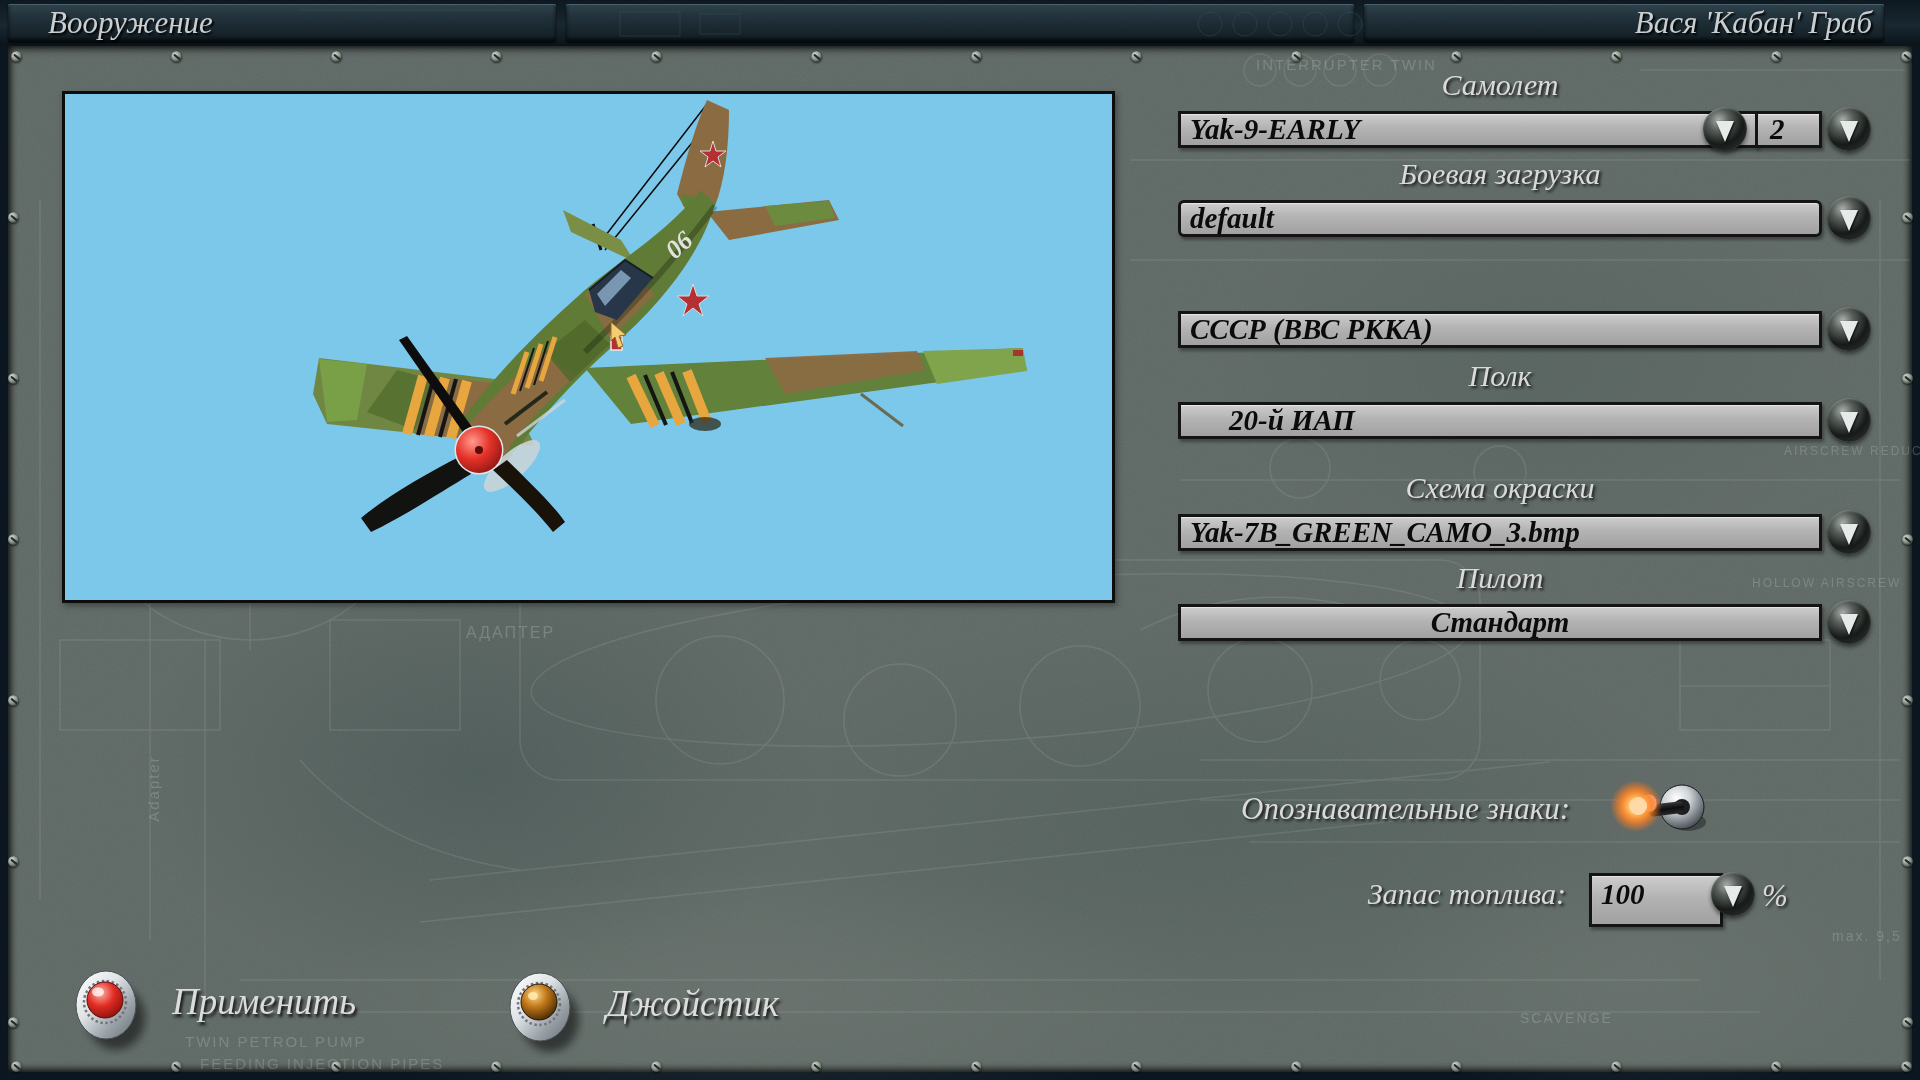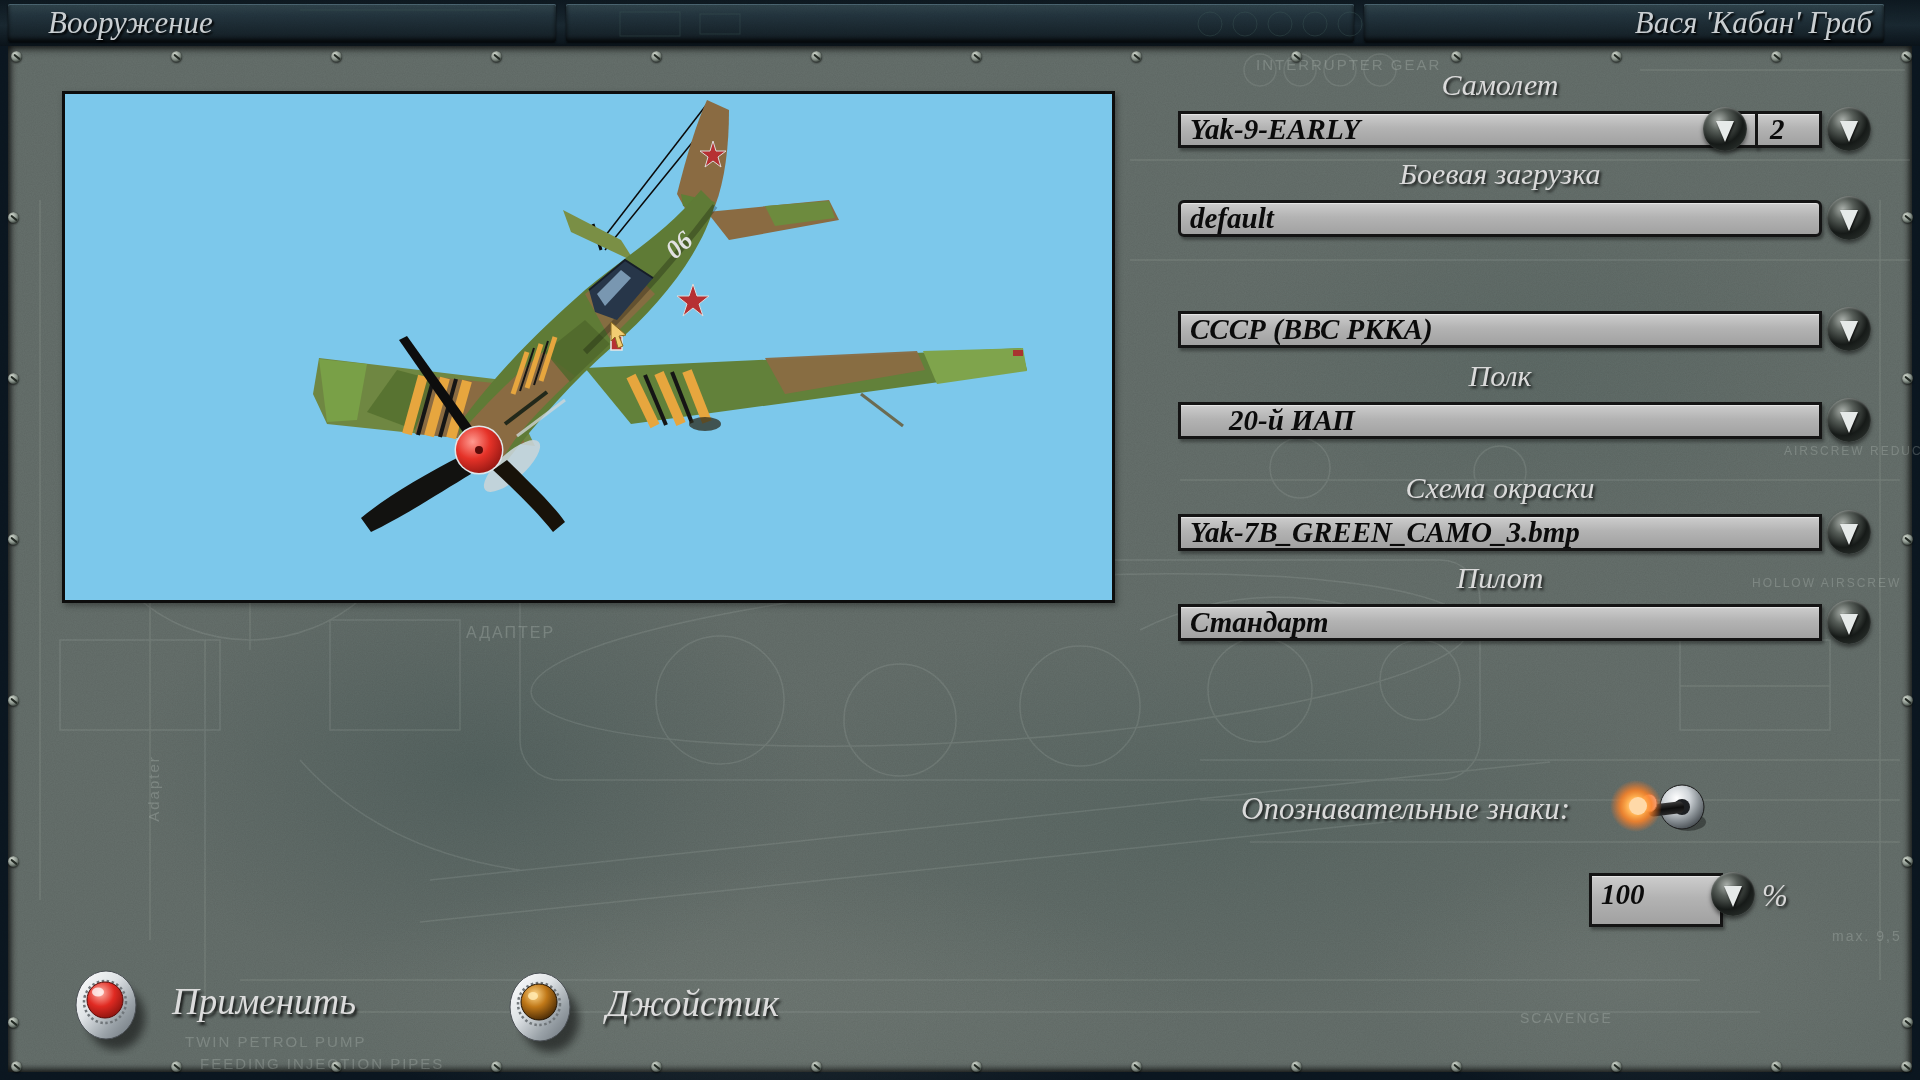--- a/index.html
+++ b/index.html
@@ -47,21 +47,21 @@
        background:linear-gradient(180deg,#cdcdcd,#b3b3b3 45%,#a1a1a1);
        border:3px solid #141414;padding:0 9px;white-space:nowrap;overflow:hidden;z-index:6;
        font-weight:bold;font-style:italic;font-size:29px;line-height:31px;color:#0b0b0b;
        box-shadow:2px 3px 3px rgba(0,0,0,.35), inset 0 1px 1px rgba(255,255,255,.55);}
   #fld-aircraft{top:111px;width:580px;}
   #fld-count{left:1755px;top:111px;width:67px;padding:0 0 0 12px;}
   #fld-loadout{top:200px;border-radius:6px;}
   #fld-airforce{top:311px;}
   #fld-regiment{top:402px;padding-left:48px;}
   #fld-paint{top:514px;}
-  #fld-pilot{top:604px;}
+  #fld-pilot{top:604px;text-align:center;}
   #lbl-aircraft{top:68px;font-style:italic;}
   #lbl-loadout{top:157px;}
   #lbl-airforce{top:268px;}
   #lbl-regiment{top:359px;}
   #lbl-paint{top:471px;}
   #lbl-pilot{top:561px;}
 
   .arrow-btn{position:absolute;width:44px;height:44px;border-radius:50%;z-index:6;cursor:pointer;
              background:radial-gradient(circle at 36% 30%,#aab0ab,#575e59 26%,#161a18 58%,#343b37 100%);
              box-shadow:0 3px 4px rgba(0,0,0,.5), inset 0 1px 2px rgba(255,255,255,.3);
@@ -328,20 +328,21 @@
     </defs>
     <ellipse cx="80" cy="52" rx="18" ry="9" fill="rgba(0,0,0,0.35)"></ellipse>
     <circle cx="74" cy="37" r="22" fill="url(#gChrome)" stroke="#1c1c1c" stroke-width="1"></circle>
     <circle cx="74" cy="37" r="8" fill="#1c1f22"></circle>
     <rect x="40" y="31" width="36" height="12" rx="5" fill="url(#gLever)" transform="rotate(-7 74 37)"></rect>
     <ellipse cx="41" cy="33" rx="8" ry="9" fill="#e8b4aa" stroke="#9a6b60" stroke-width="1"></ellipse>
     <circle cx="28" cy="36" r="26" fill="url(#gGlow)"></circle>
     <circle cx="30" cy="36" r="9" fill="#ffd9a8"></circle>
   </svg>
 
+  <div id="lbl-fuel">Запас топлива:</div>
   <div class="fld" id="fld-fuel">100</div>
   <div class="arrow-btn" id="arr-fuel">
       <div class="tri"></div>
     </div>
   <div id="lbl-percent">%</div>
 
   <svg class="push" id="btn-apply" width="96" height="96" viewBox="0 0 96 96">
     <defs>
       <linearGradient id="gBezel" x1="0" y1="0" x2="1" y2="1">
         <stop offset="0" stop-color="#ffffff"></stop>
@@ -415,20 +416,20 @@
     <div class="screw" style="left: 1902px; top: 534px;"></div>
     <div class="screw" style="left: 8px; top: 695px;"></div>
     <div class="screw" style="left: 1902px; top: 695px;"></div>
     <div class="screw" style="left: 8px; top: 856px;"></div>
     <div class="screw" style="left: 1902px; top: 856px;"></div>
     <div class="screw" style="left: 8px; top: 1017px;"></div>
     <div class="screw" style="left: 1902px; top: 1017px;"></div>
     <div class="bg-text" style="left: 185px; top: 1033px; font-size: 15px;">TWIN PETROL PUMP</div>
     <div class="bg-text" style="left: 200px; top: 1055px; font-size: 15px;">FEEDING INJECTION PIPES</div>
     <div class="bg-text" style="left: 466px; top: 624px; font-size: 16px;">АДАПТЕР</div>
-    <div class="bg-text" style="left: 1256px; top: 56px; font-size: 15px;">INTERRUPTER GEAR</div>
+    <div class="bg-text" style="left: 1256px; top: 56px; font-size: 15px;">INTERRUPTER TWIN</div>
     <div class="bg-text" style="left: 1228px; top: 122px; font-size: 14px;">RUBBER BEARING</div>
     <div class="bg-text" style="left: 1784px; top: 444px; font-size: 12px;">AIRSCREW REDUCTION</div>
     <div class="bg-text" style="left: 1752px; top: 576px; font-size: 12px;">HOLLOW AIRSCREW</div>
     <div class="bg-text" style="left: 1520px; top: 1010px; font-size: 14px;">SCAVENGE</div>
     <div class="bg-text" style="left: 120px; top: 780px; font-size: 15px; transform: rotate(-90deg);">Adapter</div>
     <div class="bg-text" style="left: 1832px; top: 928px; font-size: 14px;">max. 9,5</div>
   </div>
 
 </body></html>

